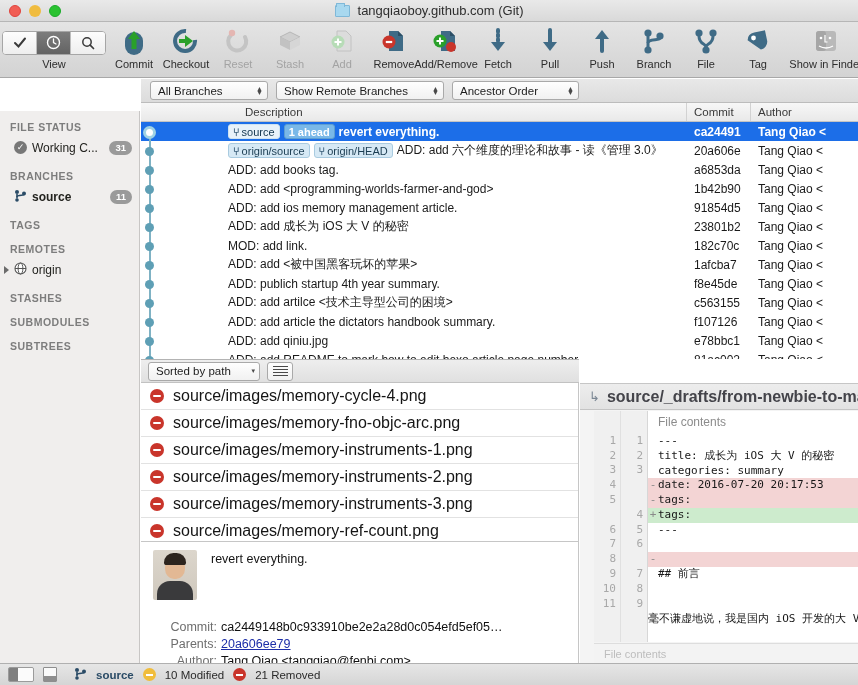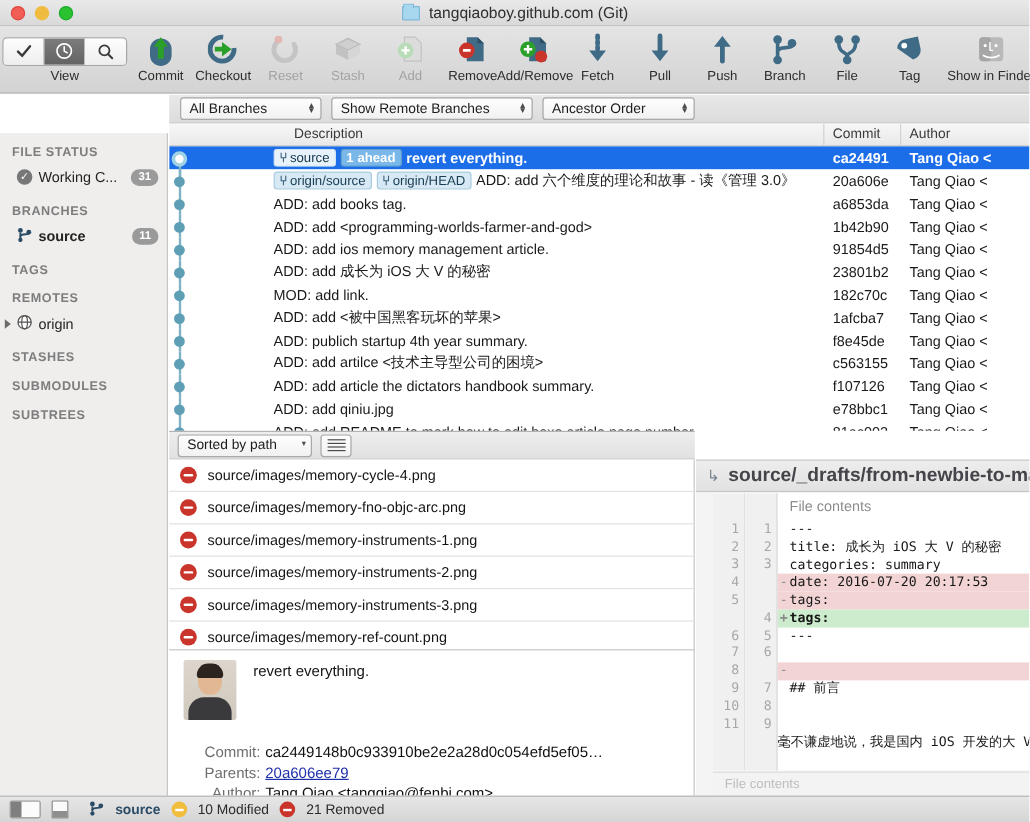--- a/index.html
+++ b/index.html
@@ -173,21 +173,21 @@
   }
   .lines-btn i { display: block; width: 15px; height: 1px; background: #4a4a4a; }
 
   
   .filelist {
     position: absolute; top: 383px; left: 141px; width: 438px; height: 158px;
     background: #fff; border-right: 1px solid #c6c6c6; overflow: hidden;
   }
   .fl-row {
     height: 27px; display: flex; align-items: center; gap: 9px;
-    padding-left: 9px; border-bottom: 1px solid #e2e2e2; font-size: 12px; color: #151515;
+    padding-left: 9px; border-bottom: 1px solid #e2e2e2; font-size: 16px; color: #151515;
   }
   .rm-ico {
     width: 14px; height: 14px; border-radius: 50%; background: #c9352b;
     display: flex; align-items: center; justify-content: center; flex: none;
   }
   .rm-ico i { display: block; width: 8px; height: 2px; background: #fff; border-radius: 1px; }
 
   
   .detail {
     position: absolute; top: 541px; left: 141px; width: 438px; bottom: 22px;
@@ -222,21 +222,21 @@
   .diff-file { font-size: 16px; font-weight: bold; color: #44444a; white-space: nowrap; }
   .arrow-ico { color: #7b8794; font-size: 13px; line-height: 1; }
   .diff-body { position: absolute; top: 27px; left: 14px; right: 0; bottom: 21px; background: #fff; display: flex; }
   .gut { width: 27px; background: #f0f0f0; border-right: 1px solid #e0e0e0;
          font-family: "DejaVu Sans Mono", monospace; font-size: 10.5px; color: #a8a8a8;
          text-align: right; padding-right: 4px; }
   .gut2 { width: 27px; background: #f0f0f0; border-right: 1px solid #d7d7d7; }
   .codecol { flex: 1; overflow: hidden; }
   .crow { height: 14.8px; line-height: 14.8px; font-family: "DejaVu Sans Mono", monospace; font-size: 11px; }
   .crow.del { background: #f3d4d4; }
-  .crow.add { background: #cdebcd; font-weight: bold; }
+  .crow.add { background: #cdebcd; }
   .sign { display: inline-block; width: 10px; color: #8a8a8a; text-align: center; }
   .ctext { white-space: pre; color: #171717; }
   .diff-title { font-size: 12px; color: #8c8c8c; padding: 4px 0 5px 10px; background:#fff; }
   .diff-footer {
     position: absolute; left: 14px; right: 0; bottom: 0; height: 20px;
     background: #f3f3f3; border-top: 1px solid #dddddd;
     font-size: 11px; color: #bdbdbd; padding-left: 10px; line-height: 20px; overflow:hidden;
   }
 
   

